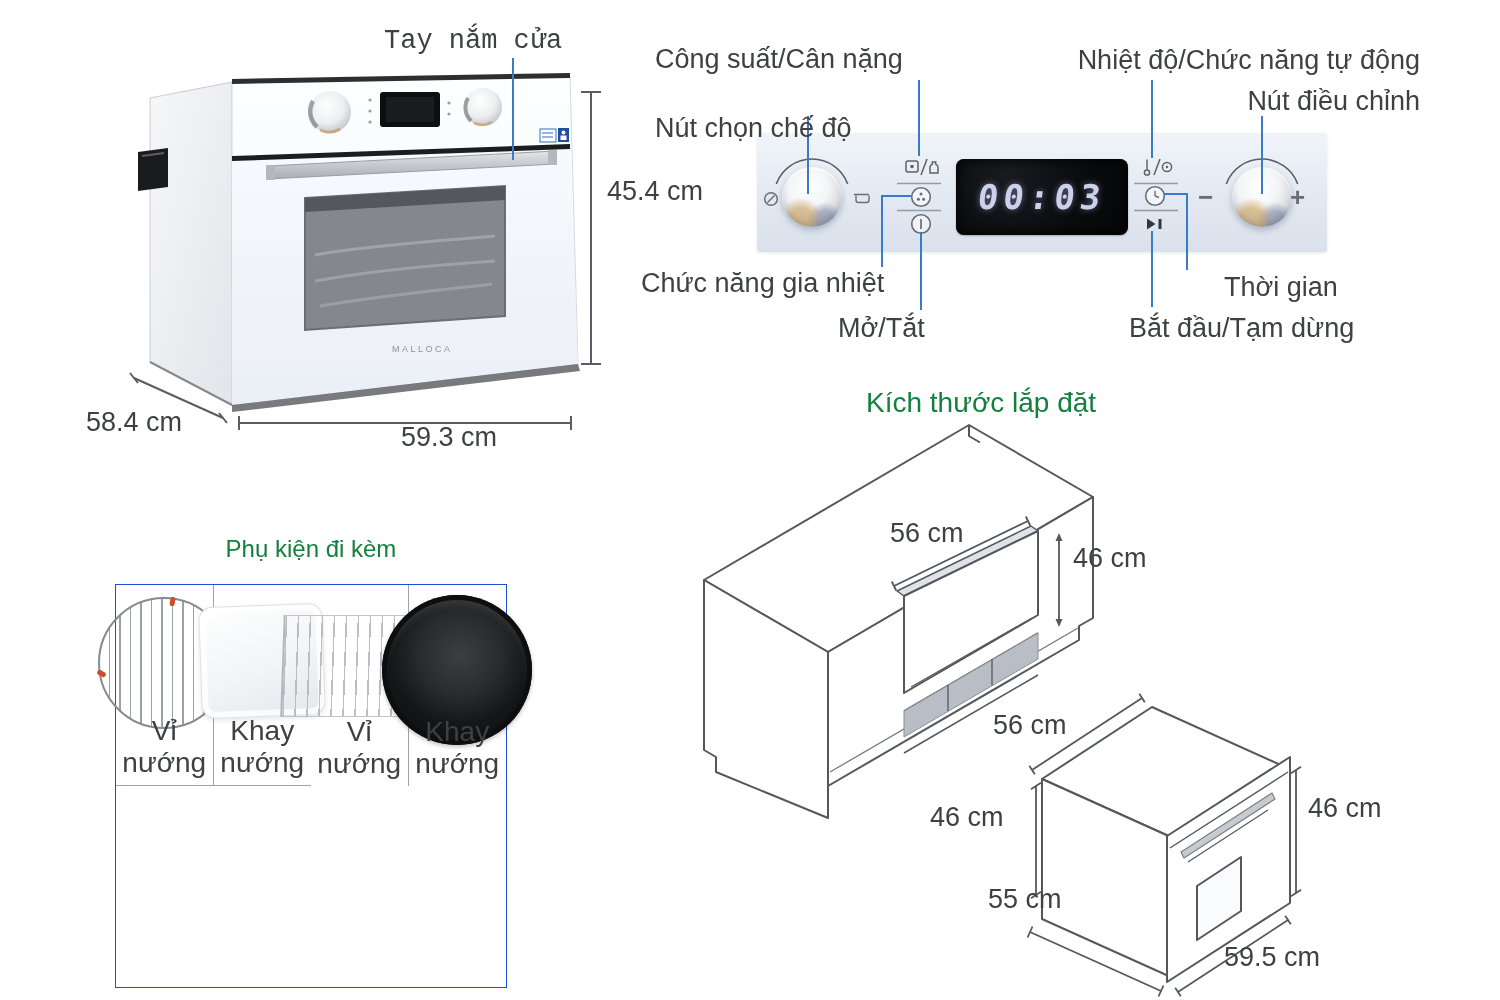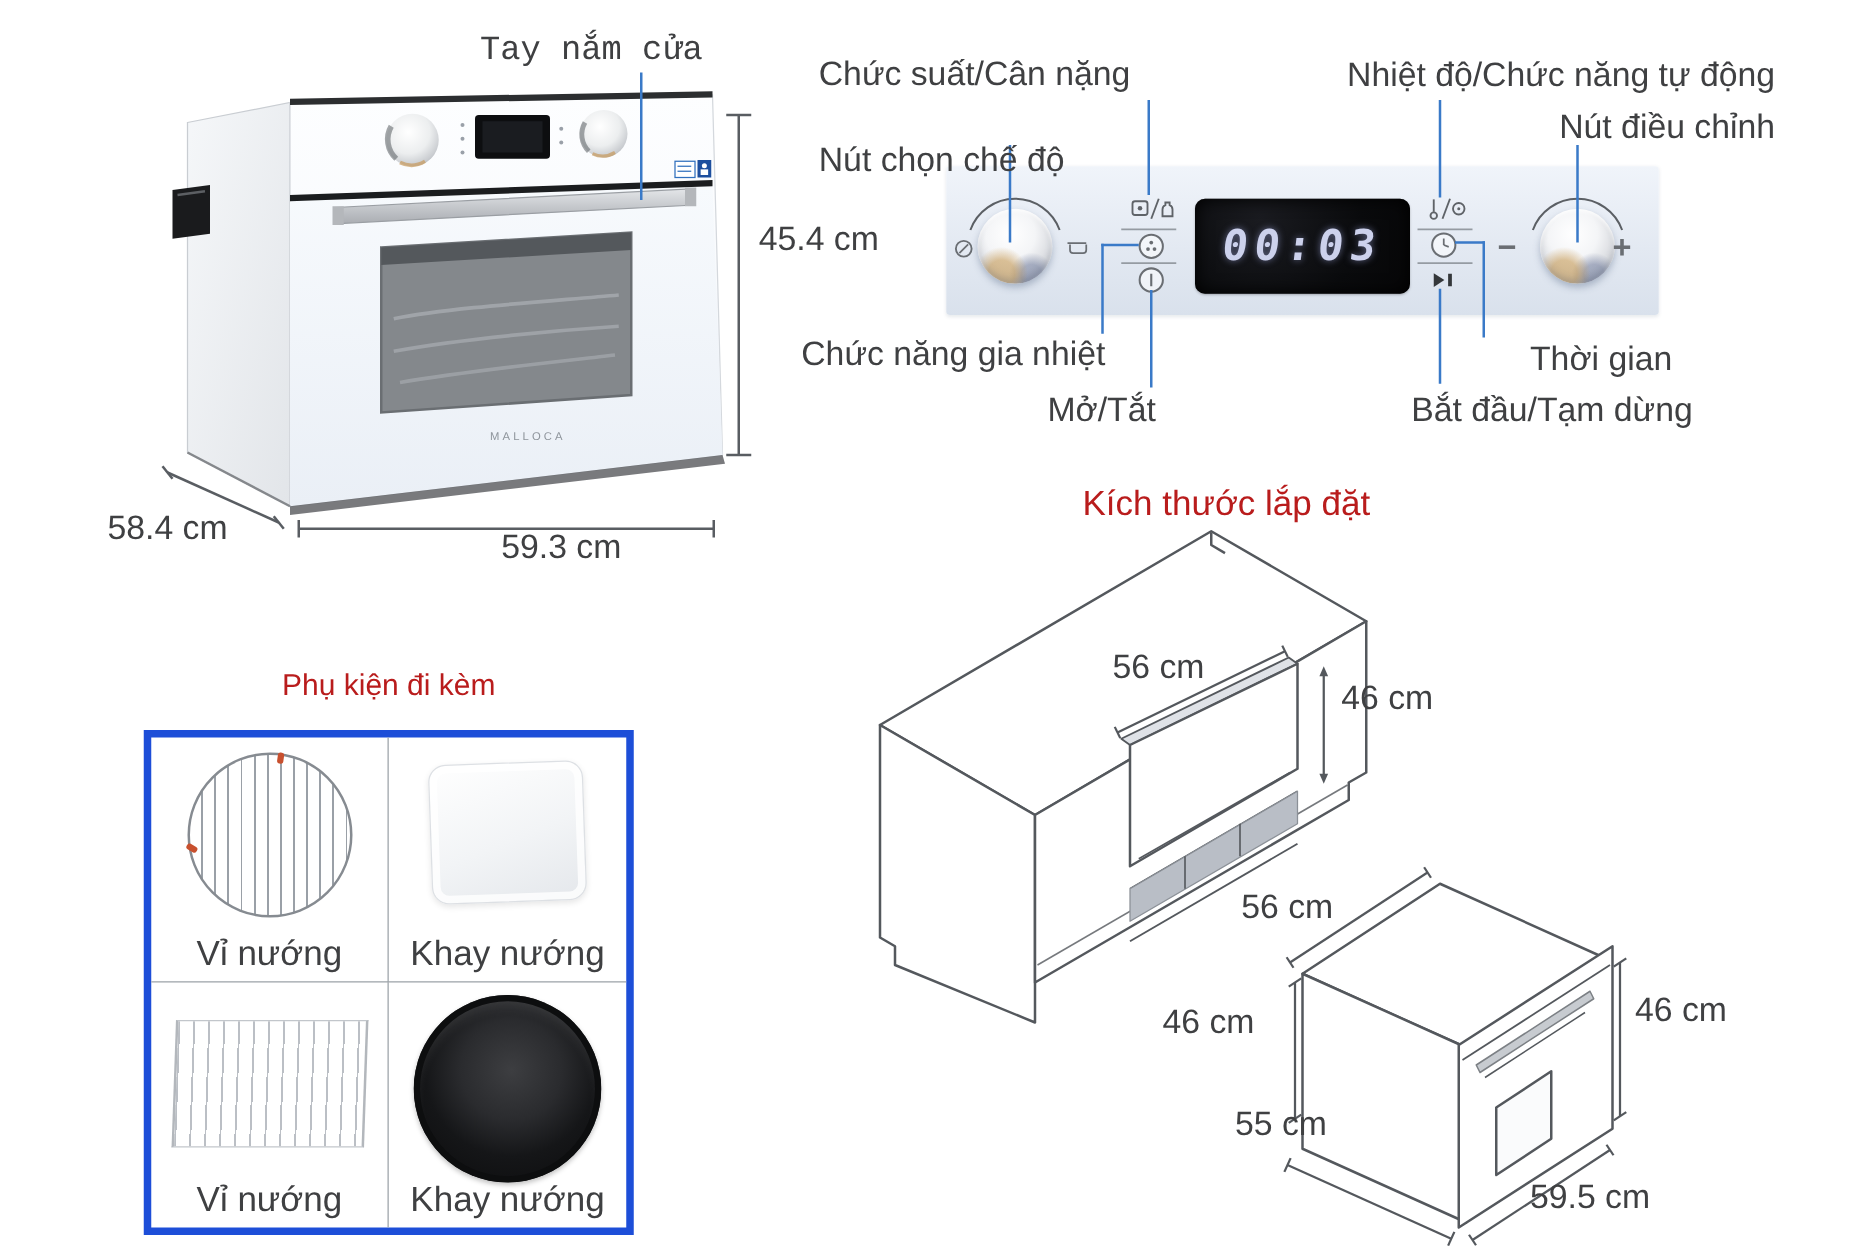--- a/index.html
+++ b/index.html
@@ -32,21 +32,21 @@
     box-shadow:inset 0 0 14px #000, 0 1px 2px rgba(0,0,0,.25);
     display:flex;align-items:center;justify-content:center;
   }
   .digits{
     font-family:"DejaVu Sans Mono",monospace;font-size:34px;font-weight:bold;
     letter-spacing:5px;color:#ccd1ec;transform:skewX(-7deg);
     text-shadow:0 0 6px rgba(165,175,235,.55);
   }
   .pm{position:absolute;font-size:26px;color:#6a6e73;font-weight:bold;}
   
-  .acc-grid{position:absolute;left:115px;top:584px;width:392px;height:404px;border:6px solid #1d4ed8;box-sizing:border-box;display:grid;grid-template-columns:1fr 1fr;grid-template-rows:1fr 1fr;}
+  .acc-grid{position:absolute;left:115px;top:584px;width:392px;height:404px;border:1px solid #1d4ed8;box-sizing:border-box;display:grid;grid-template-columns:1fr 1fr 1fr 1fr;grid-template-rows:1fr 1fr;}
   .acc-cell{position:relative;box-sizing:border-box;}
   .acc-cell:nth-child(1){border-right:1px solid #9ca2a8;border-bottom:1px solid #9ca2a8;}
   .acc-cell:nth-child(2){border-bottom:1px solid #9ca2a8;}
   .acc-cell:nth-child(3){border-right:1px solid #9ca2a8;}
   .acc-label{position:absolute;bottom:6px;left:0;width:100%;text-align:center;font-size:28px;color:#3f4042;}
   .rack-round{
     position:absolute;left:50%;top:12px;transform:translateX(-50%);
     width:128px;height:128px;border-radius:50%;border:2px solid #868b91;
     background:repeating-linear-gradient(90deg, rgba(0,0,0,0) 0 9px, #9aa0a7 9px 10.5px);
   }
@@ -64,21 +64,21 @@
     border-top:1.5px solid #b8bdc3;border-bottom:1.5px solid #b8bdc3;
     background:repeating-linear-gradient(90deg,#b0b5bb 0 1.5px, rgba(0,0,0,0) 1.5px 12px);
     opacity:.85;
   }
   .tray-black{
     position:absolute;left:50%;top:10px;transform:translateX(-50%);
     width:150px;height:150px;border-radius:50%;
     background:radial-gradient(circle at 52% 40%, #3d3e41 0%, #2a2b2e 34%, #151618 58%, #0a0a0b 100%);
     box-shadow:inset 0 0 0 5px #0d0e0f, inset 0 8px 10px rgba(255,255,255,.14), 0 2px 4px rgba(0,0,0,.25);
   }
-  .title-lbl{position:absolute;font-size:28px;color:#b91c1c;white-space:nowrap;}
+  .title-lbl{position:absolute;font-size:28px;color:#15803d;white-space:nowrap;}
   svg{position:absolute;overflow:visible;}
 </style>
 </head>
 <body>
 
 <div id="stage">
 
   <svg style="left:120px;top:55px" width="480" height="410" viewBox="0 0 480 410">
     <defs>
       <linearGradient id="sideGrad" x1="0" y1="0" x2="1" y2="1">
@@ -238,21 +238,21 @@
   <div class="leader v" style="left:807px;top:116px;height:78px;"></div>
   <div class="leader v" style="left:1151px;top:80px;height:78px;"></div>
   <div class="leader v" style="left:1261px;top:116px;height:78px;"></div>
   <div class="leader h" style="left:881px;top:195px;width:30px;"></div>
   <div class="leader v" style="left:881px;top:195px;height:72px;"></div>
   <div class="leader v" style="left:920px;top:232px;height:78px;"></div>
   <div class="leader h" style="left:1164px;top:193px;width:24px;"></div>
   <div class="leader v" style="left:1186px;top:193px;height:77px;"></div>
   <div class="leader v" style="left:1151px;top:231px;height:76px;"></div>
 
-  <div class="lbl" style="left:655px;top:44px;">Chức suất/Cân nặng</div>
+  <div class="lbl" style="left:655px;top:44px;">Công suất/Cân nặng</div>
   <div class="lbl" style="left:655px;top:85px;margin-top:28px;">Nút chọn chế độ</div>
   <div class="lbl right" style="left:1020px;top:45px;width:400px;">Nhiệt độ/Chức năng tự động</div>
   <div class="lbl right" style="left:1020px;top:86px;width:400px;">Nút điều chỉnh</div>
   <div class="lbl" style="left:641px;top:268px;">Chức năng gia nhiệt</div>
   <div class="lbl" style="left:838px;top:313px;">Mở/Tắt</div>
   <div class="lbl" style="left:1180px;top:272px;margin-left:44px;">Thời gian</div>
   <div class="lbl" style="left:1129px;top:313px;">Bắt đầu/Tạm dừng</div>
 
   <div class="title-lbl" style="left:866px;top:387px;">Kích thước lắp đặt</div>
 

